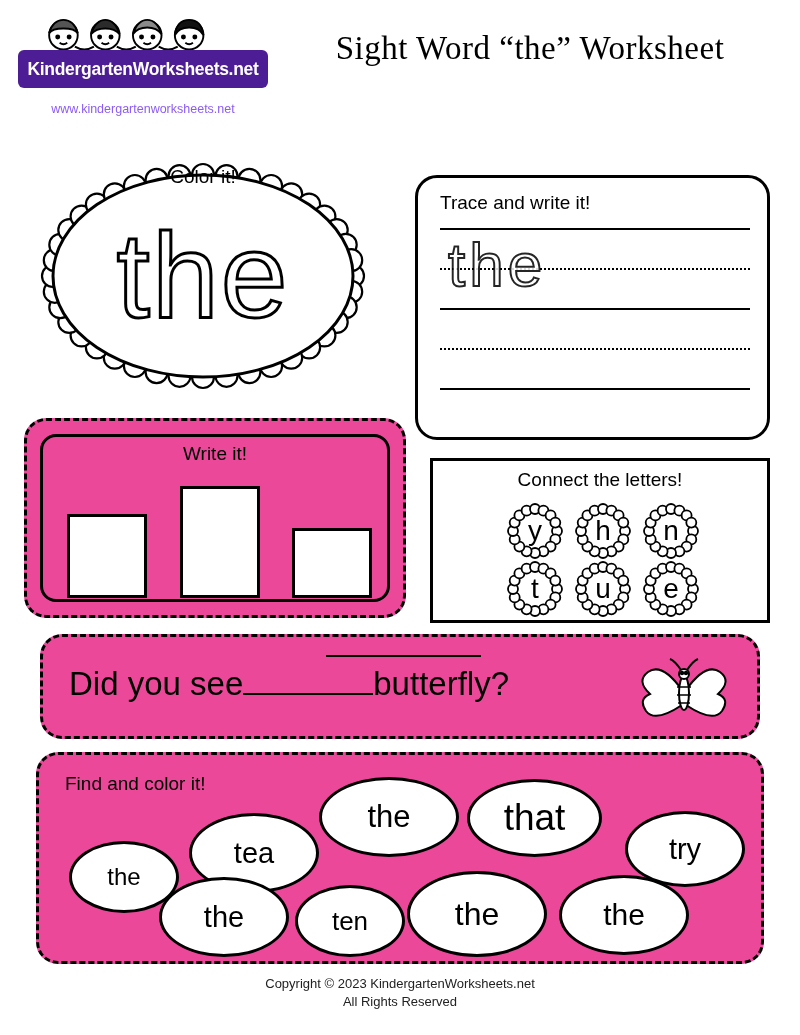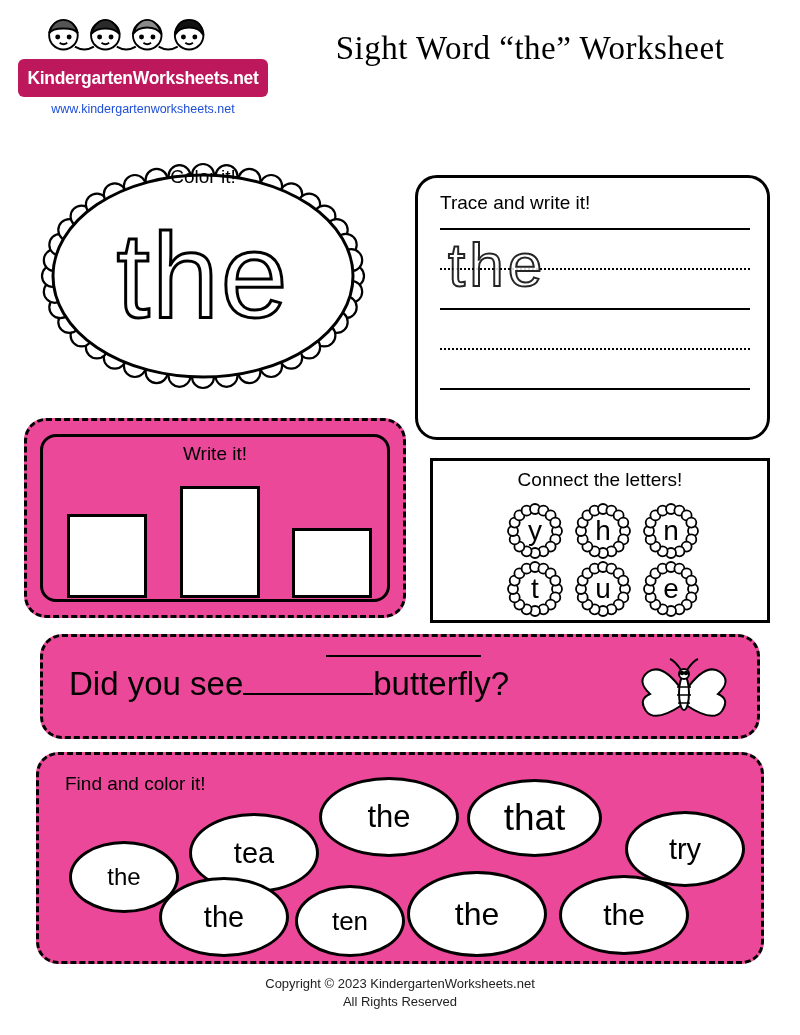--- a/index.html
+++ b/index.html
@@ -36,41 +36,41 @@
   .logo-kids {
     position: absolute;
     left: 14px;
     top: 0;
     width: 200px;
     height: 40px;
   }
   .logo-bar {
     position: absolute;
     left: 0;
-    top: 41px;
+    top: 32px;
     width: 250px;
     height: 38px;
-    background: #be185d;
+    background: #4c1d95;
     border-radius: 6px;
     display: flex;
     align-items: center;
     justify-content: center;
   }
   .logo-bar-text {
     color: #fff;
     font-size: 17.5px;
     font-weight: bold;
     letter-spacing: -0.3px;
     font-family: "Liberation Sans", sans-serif;
   }
   .logo-url {
     margin-top: 6px;
     text-align: center;
     font-size: 12.5px;
-    color: #1d4ed8;
+    color: #8b5cf6;
     width: 250px;
     font-family: "Liberation Sans", sans-serif;
   }
   .worksheet-title {
     position: absolute;
     left: 280px;
     top: 30px;
     width: 500px;
     text-align: center;
     font-family: "Liberation Serif", serif;

